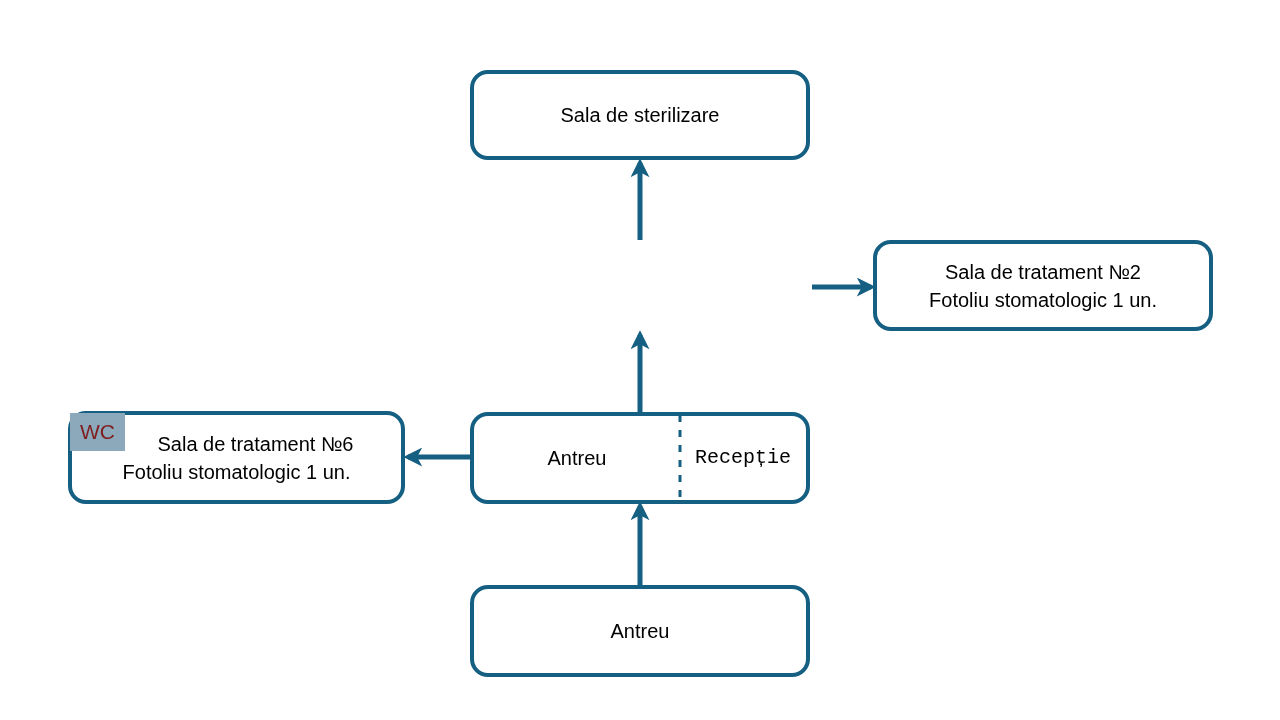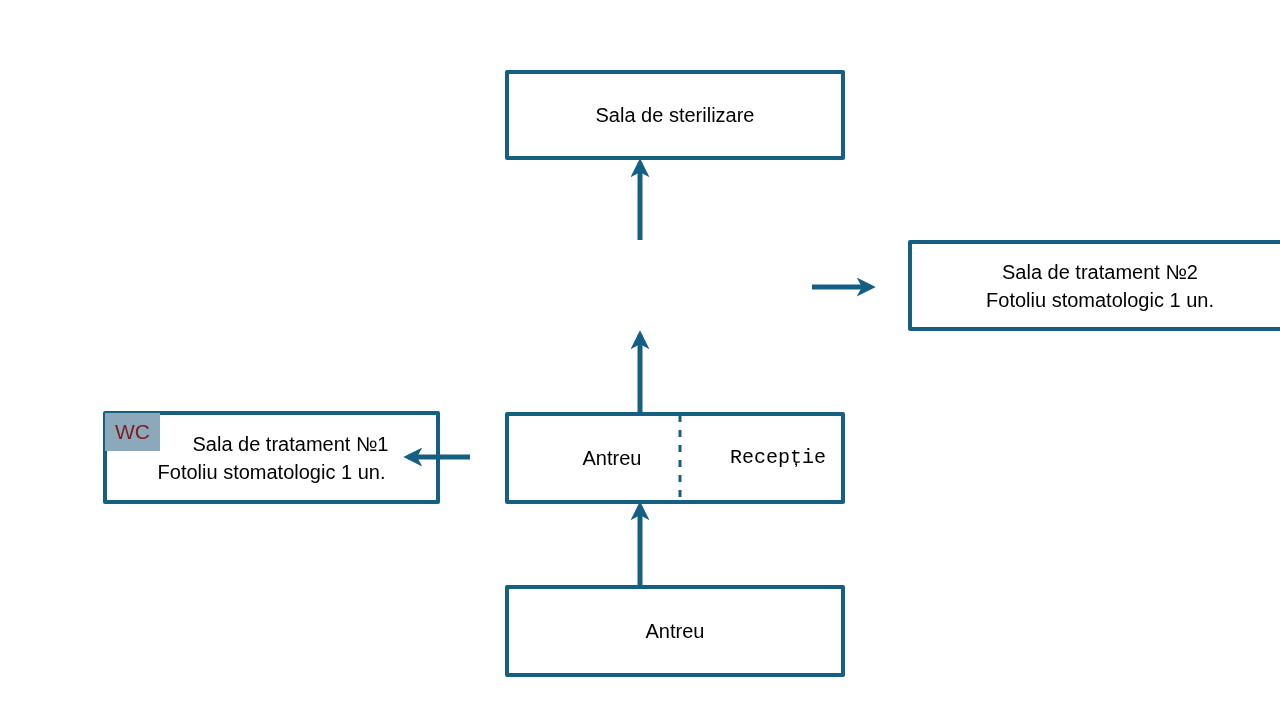--- a/index.html
+++ b/index.html
@@ -17,35 +17,34 @@
   }
   .canvas {
     position: relative;
     width: 1280px; height: 720px;
     background: var(--bg);
   }
   .node {
     position: absolute;
     background: #ffffff;
     border: 4px solid var(--accent);
-    border-radius: 2px;
+    border-radius: 18px;
     display: flex;
     flex-direction: column;
     justify-content: center;
     text-align: center;
     color: var(--text);
     font-size: 20px;
     line-height: 28px;
-    margin-left: 35px;
   }
   .node .label { width: 100%; }
   
   #n-sterilizare      { left: 470px; top: 70px;  width: 340px; height: 90px; }
   #n-director         { left: 470px; top: 240px; width: 340px; height: 93px; }
-  #n-tratament2       { left: 873px; top: 240px; width: 384px; height: 91px; }
+  #n-tratament2       { left: 873px; top: 240px; width: 340px; height: 91px; }
   #n-antreu-receptie  { left: 470px; top: 412px; width: 340px; height: 92px; flex-direction: row; }
   #n-tratament1       { left: 68px;  top: 411px; width: 337px; height: 93px; }
   #n-antreu-intrare   { left: 470px; top: 585px; width: 340px; height: 92px; }
 
   
   .cell-left  { width: 206px; display: flex; align-items: center; justify-content: center; }
   .cell-right { width: 126px; display: flex; align-items: center; justify-content: center; font-family: Liberation Mono, monospace; }
 
   
   .wc-badge {
@@ -103,21 +102,21 @@
     </div>
     <div class="cell-right">
       <span>Recepție</span>
     </div>
   </div>
 
   <div class="node" id="n-tratament1">
     <div class="wc-badge">
       <span>WC</span>
     </div>
-    <div class="label shifted">Sala de tratament №1</div>
+    <div class="label shifted">Sala de tratament №6</div>
     <div class="label">Fotoliu stomatologic 1 un.</div>
   </div>
 
   <div class="node" id="n-antreu-intrare">
     <div class="label">Antreu</div>
   </div>
 
   <svg class="connectors" viewBox="0 0 1280 720" xmlns="http://www.w3.org/2000/svg">
     <defs>
       <marker id="arrow" viewBox="0 0 12 12" refX="9" refY="6" markerWidth="21" markerHeight="19" markerUnits="userSpaceOnUse" orient="auto-start-reverse">

